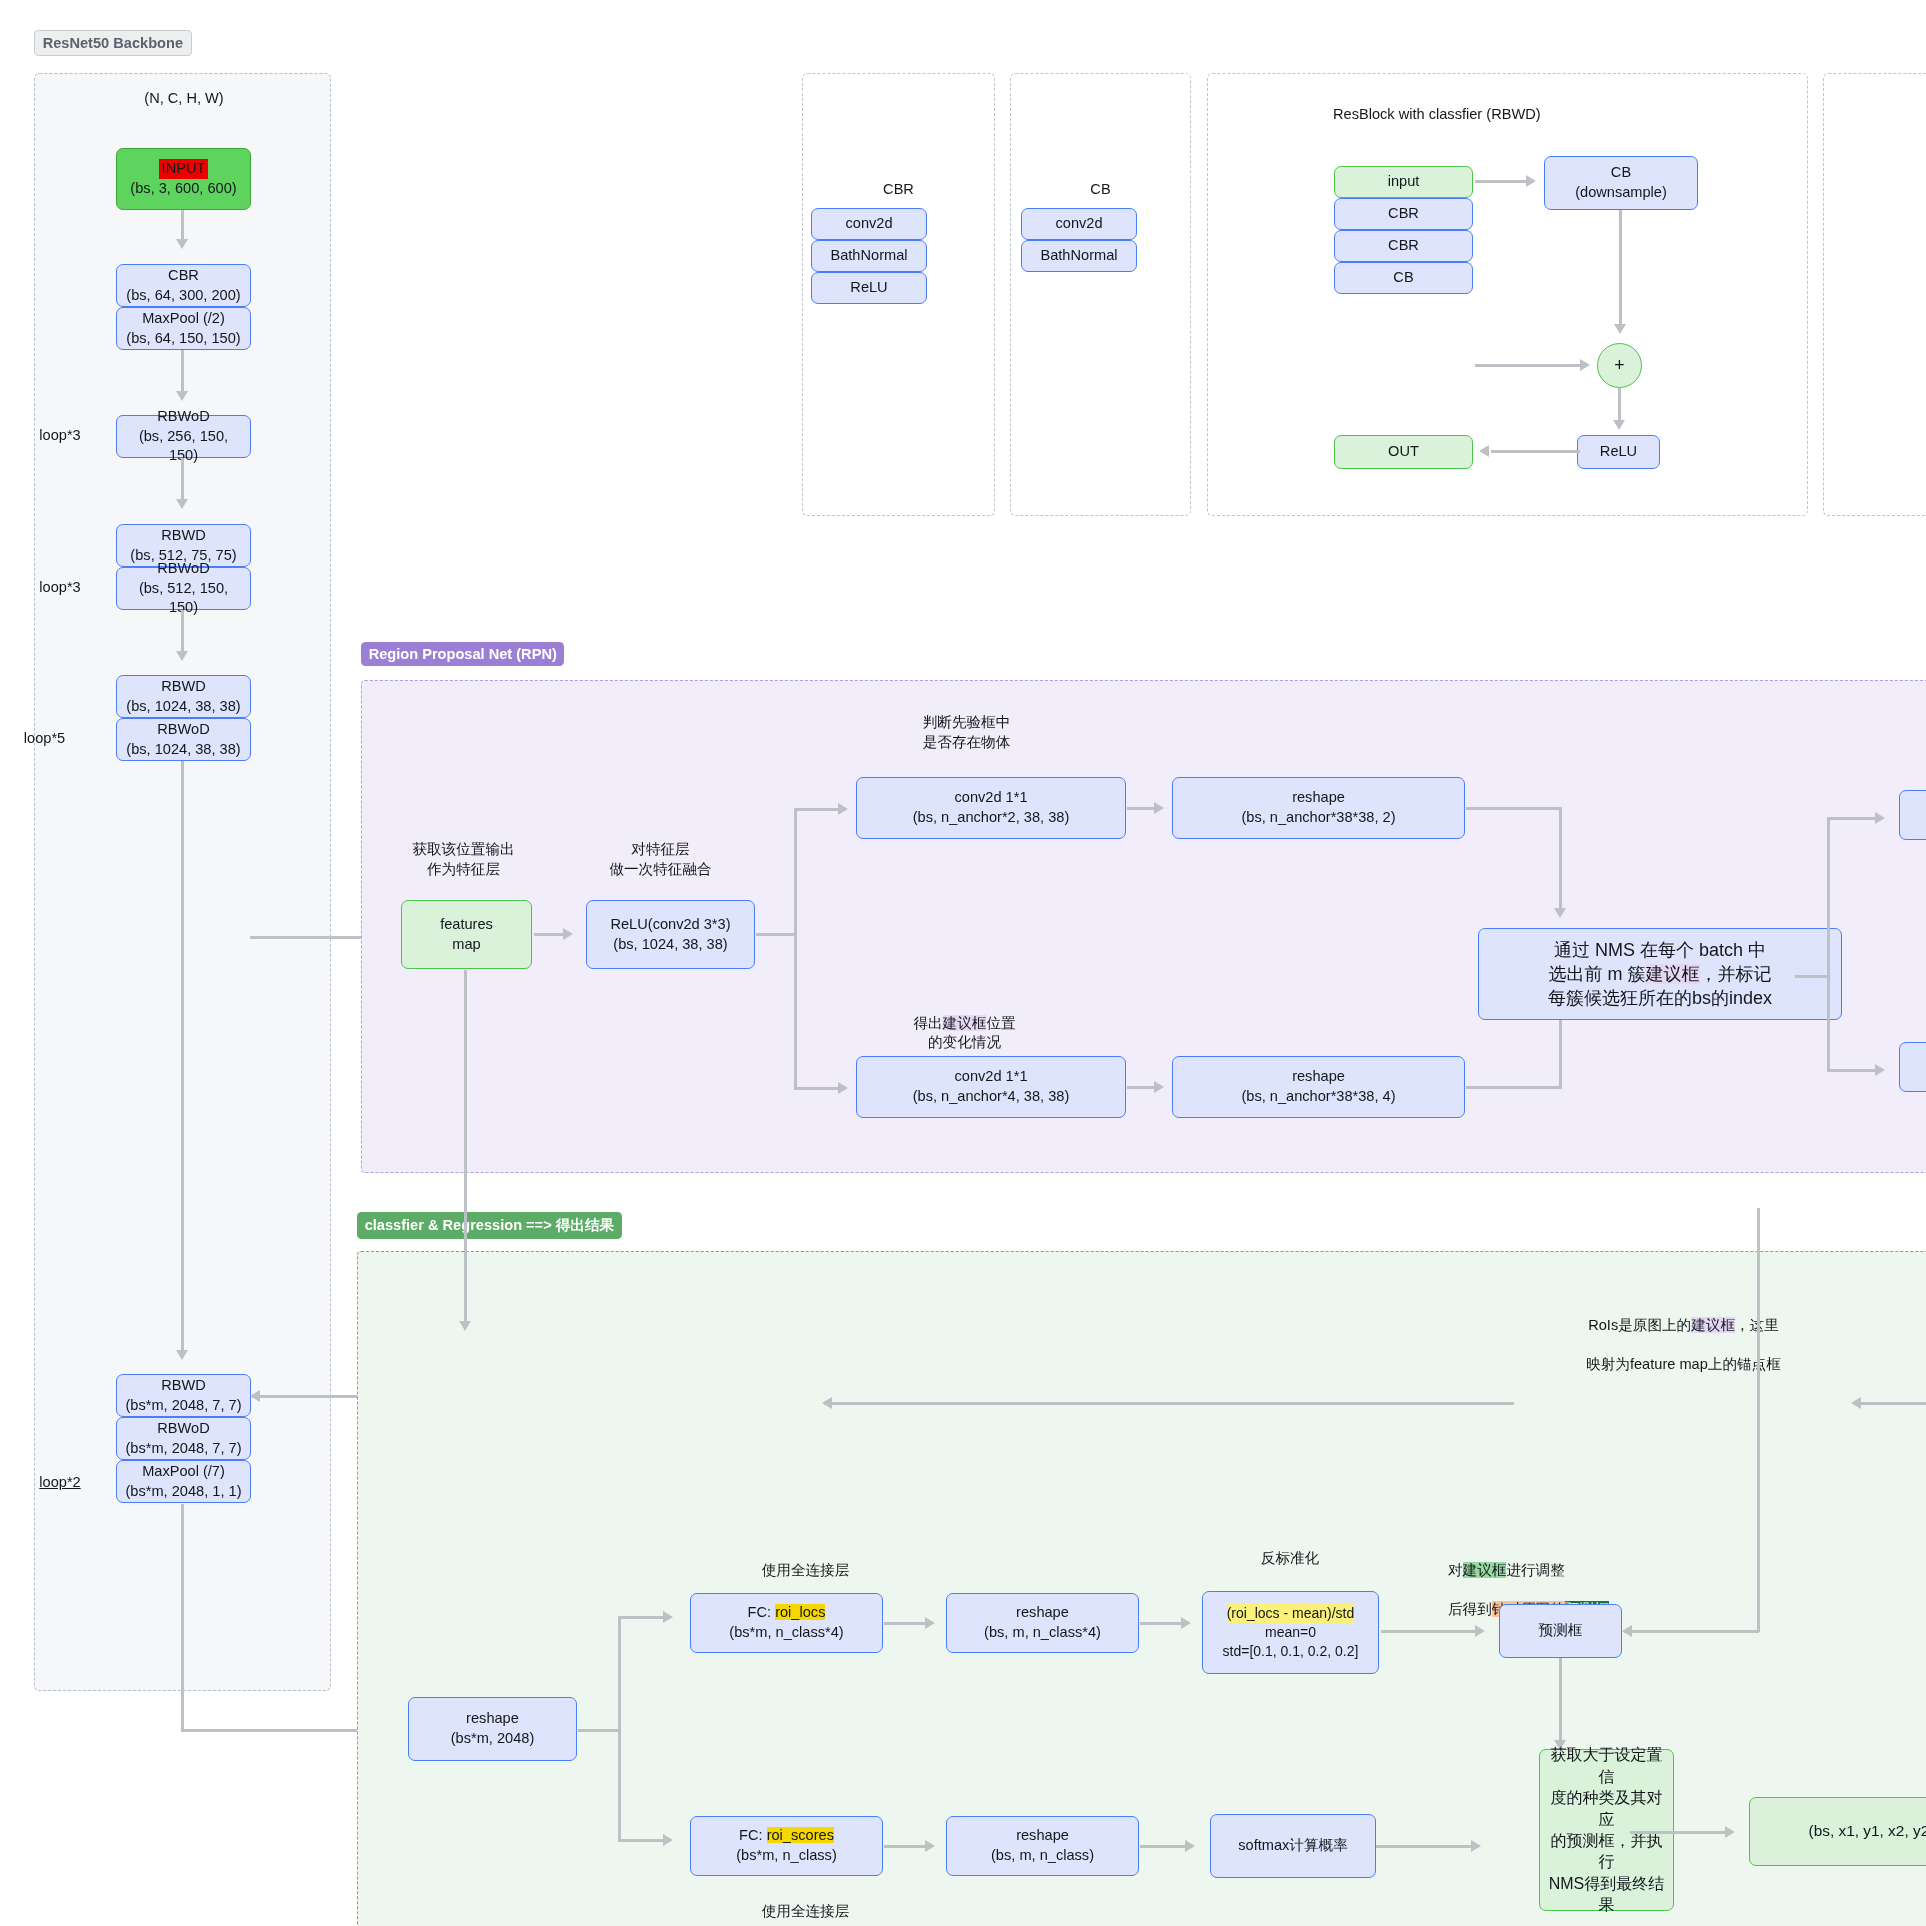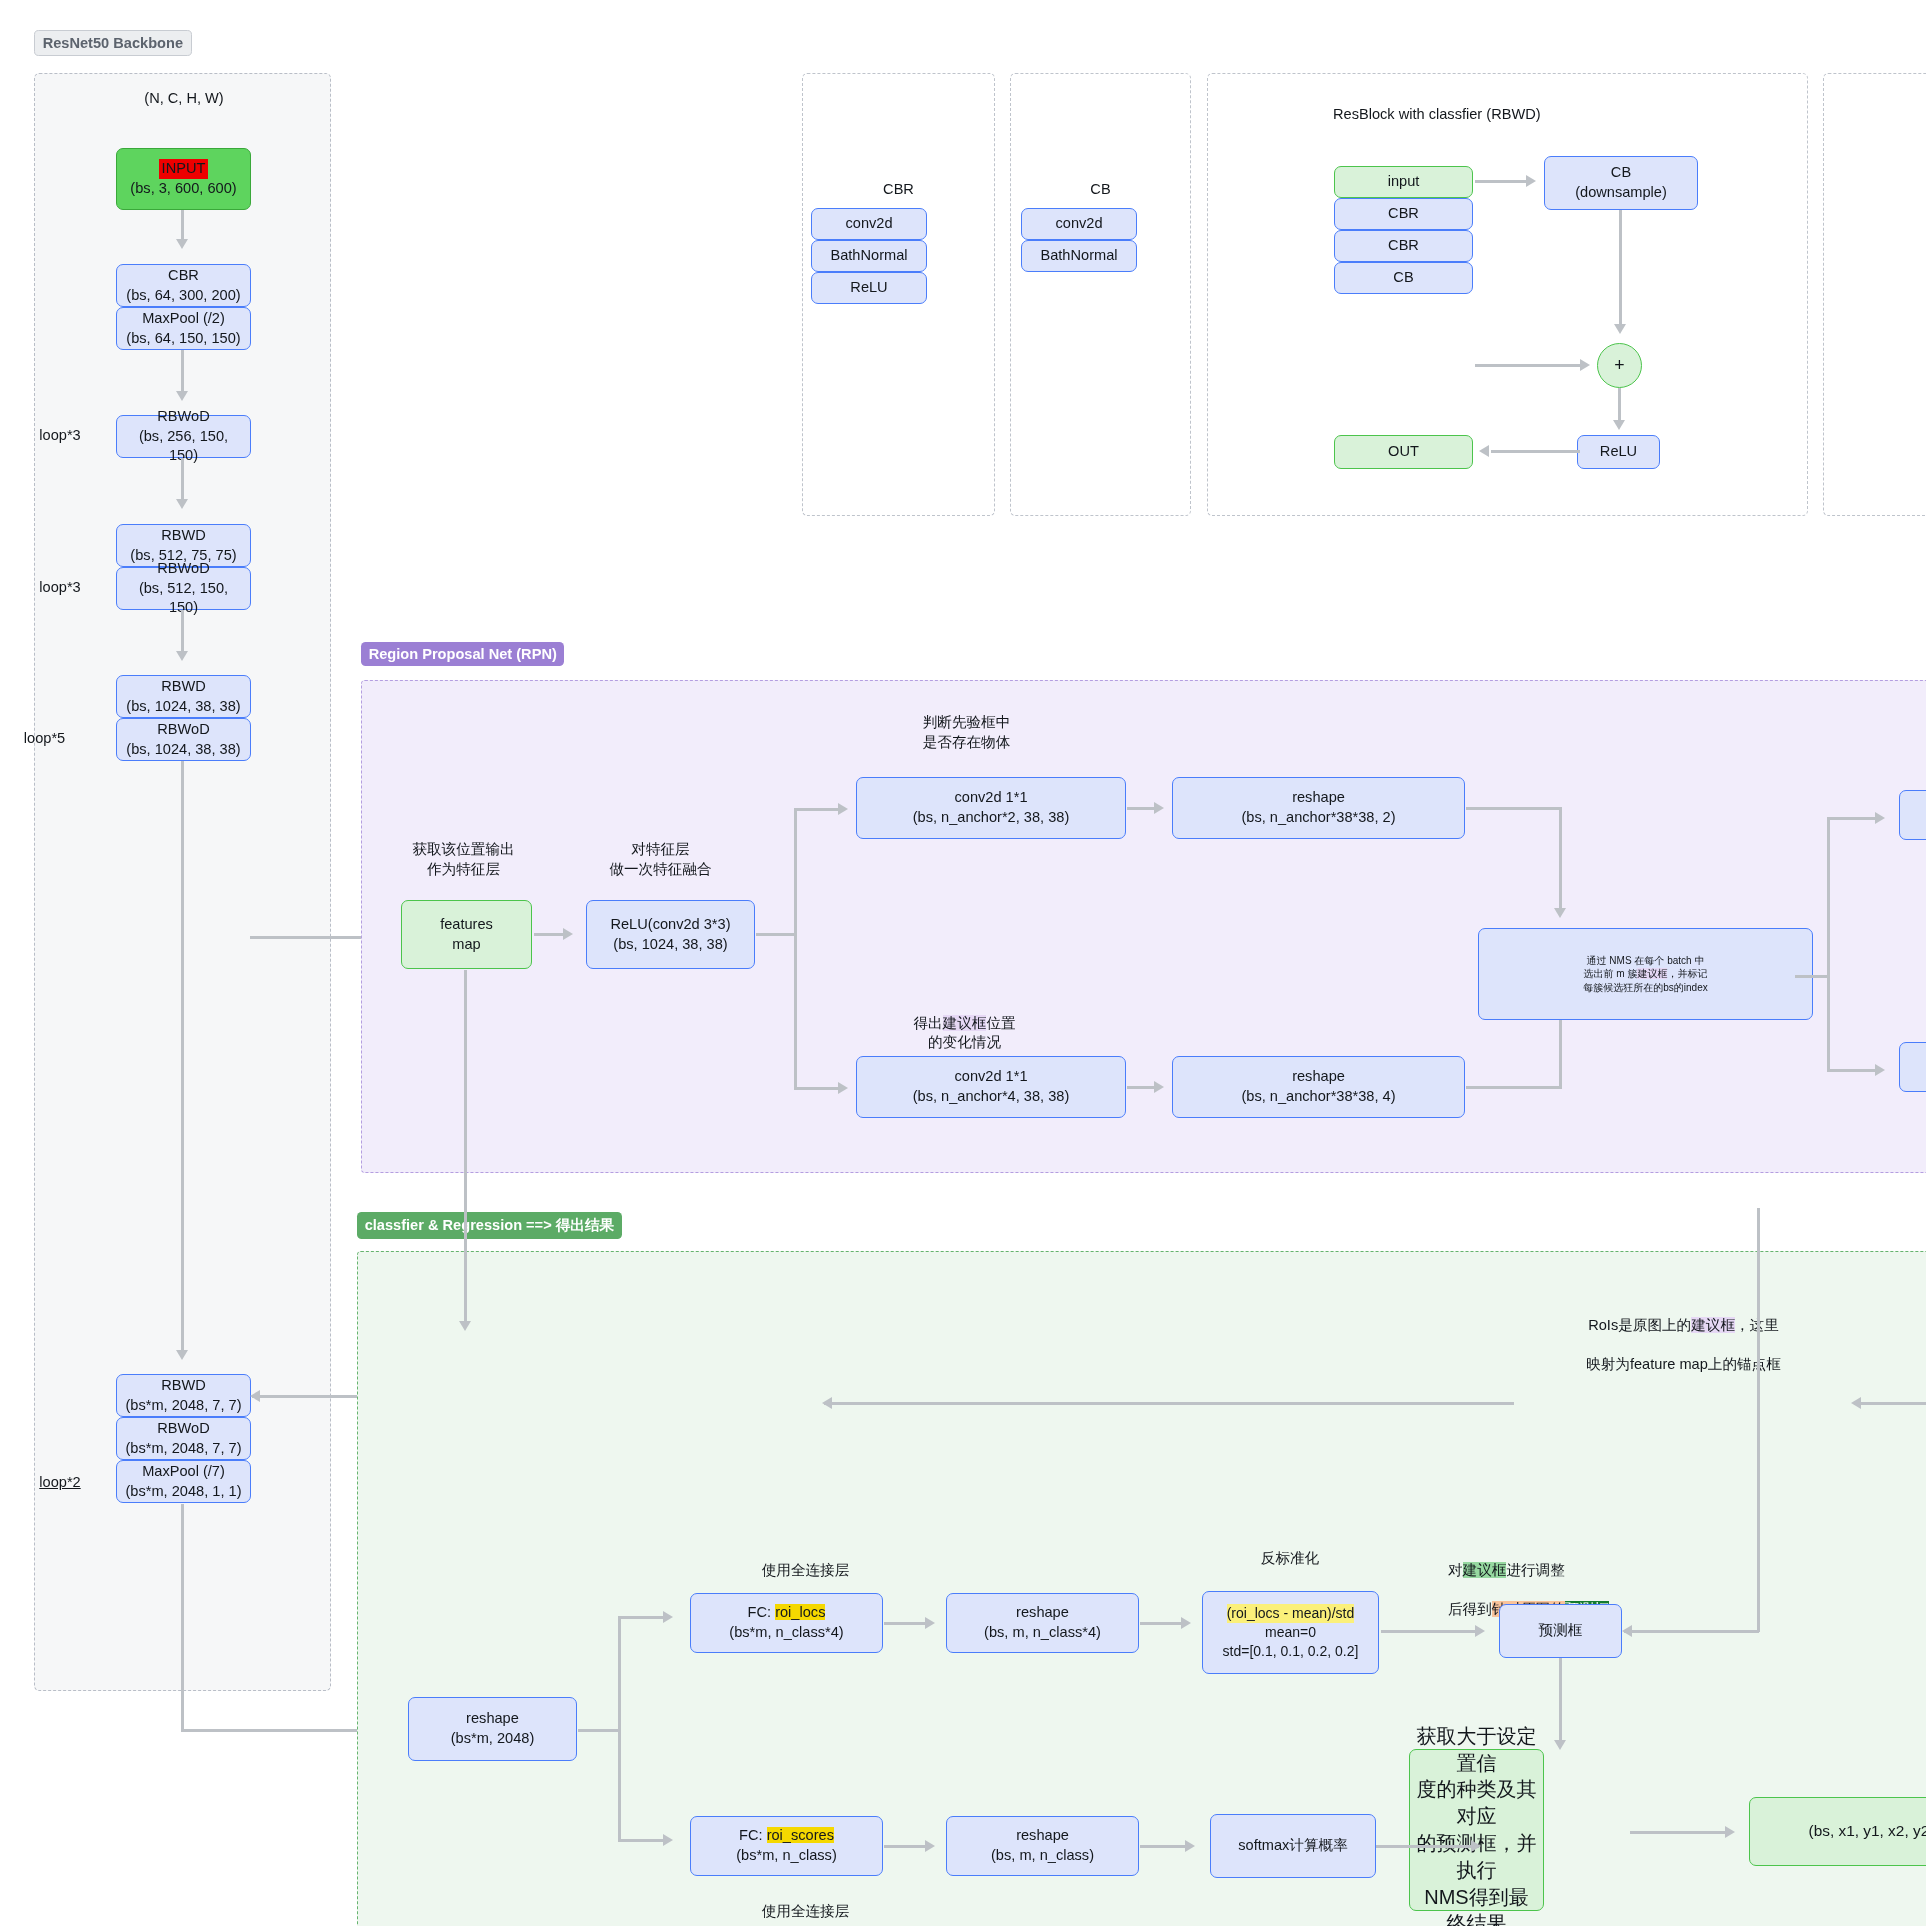--- a/index.html
+++ b/index.html
@@ -280,21 +280,21 @@
   <div class="ln lnh" style="left:1127px; top:1086px; width:29px;"></div>
   <div class="arr arr-r" style="left:1154px; top:1081px;"></div>
 
   <div class="ln lnh" style="left:1466px; top:807px; width:96px;"></div>
   <div class="ln lnv" style="left:1559px; top:807px; height:104px;"></div>
   <div class="arr arr-d" style="left:1554px; top:908px;"></div>
   <div class="ln lnh" style="left:1466px; top:1086px; width:96px;"></div>
   <div class="ln lnv" style="left:1559px; top:1017px; height:70px;"></div>
   <div class="arr arr-u" style="left:1554px; top:1007px;"></div>
 
-  <div class="node blue" style="left:1478px; top:928px; width:335px; height:92px; font-size:10px;">
+  <div class="node blue" style="left:1478px; top:928px; width:364px; height:92px; font-size:18px;">
     <span>通过 NMS 在每个 batch 中</span>
     <span><span>选出前 m 簇</span><span class="hl-p">建议框</span><span>，并标记</span></span>
     <span>每簇候选狂所在的bs的index</span>
   </div>
 
   <div class="ln lnh" style="left:1795px; top:975px; width:35px;"></div>
   <div class="ln lnv" style="left:1827px; top:817px; height:254px;"></div>
   <div class="ln lnh" style="left:1827px; top:817px; width:50px;"></div>
   <div class="arr arr-r" style="left:1875px; top:812px;"></div>
   <div class="ln lnh" style="left:1827px; top:1069px; width:50px;"></div>
@@ -384,21 +384,21 @@
   </div>
   <div class="node blue" style="left:946px; top:1816px; width:193px; height:60px;">reshape
 (bs, m, n_class)</div>
   <div class="ln lnh" style="left:884px; top:1845px; width:42px;"></div>
   <div class="arr arr-r" style="left:925px; top:1840px;"></div>
 
   <div class="node blue" style="left:1210px; top:1814px; width:166px; height:64px;">softmax计算概率</div>
   <div class="ln lnh" style="left:1140px; top:1845px; width:46px;"></div>
   <div class="arr arr-r" style="left:1185px; top:1840px;"></div>
 
-  <div class="node green" style="left:1409px; top:1749px; width:135px; height:162px; font-size:20px;">获取大于设定置信
+  <div class="node green" style="left:1539px; top:1749px; width:135px; height:162px; font-size:16px;">获取大于设定置信
 度的种类及其对应
 的预测框，并执行
 NMS得到最终结果</div>
   <div class="ln lnh" style="left:1376px; top:1845px; width:96px;"></div>
   <div class="arr arr-r" style="left:1471px; top:1840px;"></div>
 
   <div class="node green" style="left:1749px; top:1797px; width:339px; height:69px; font-size:15.4px;">(bs, x1, y1, x2, y2, confs, labels)</div>
   <div class="ln lnh" style="left:1630px; top:1831px; width:96px;"></div>
   <div class="arr arr-r" style="left:1725px; top:1826px;"></div>
 

